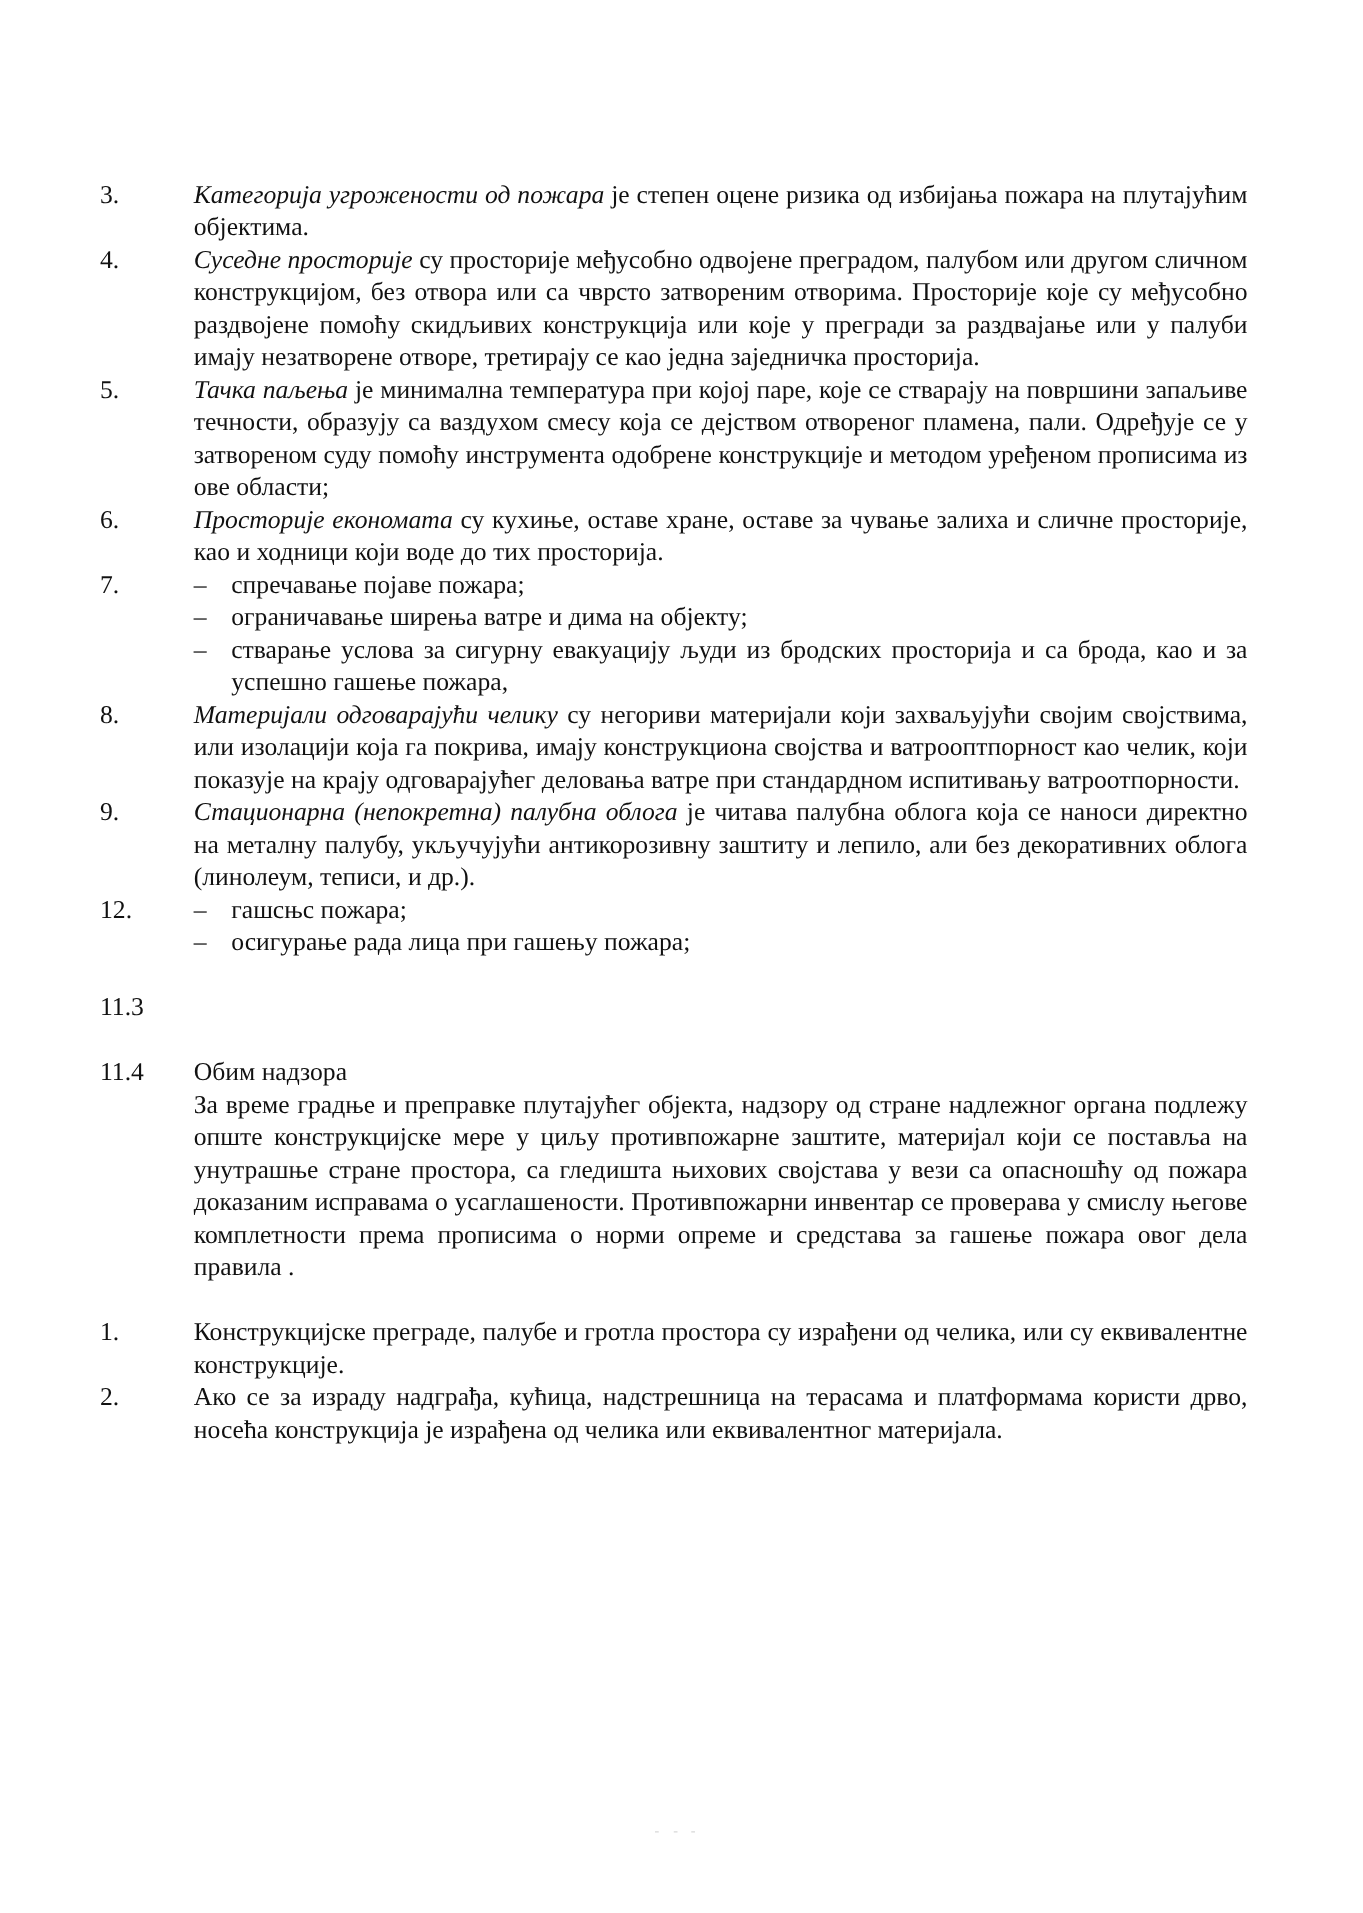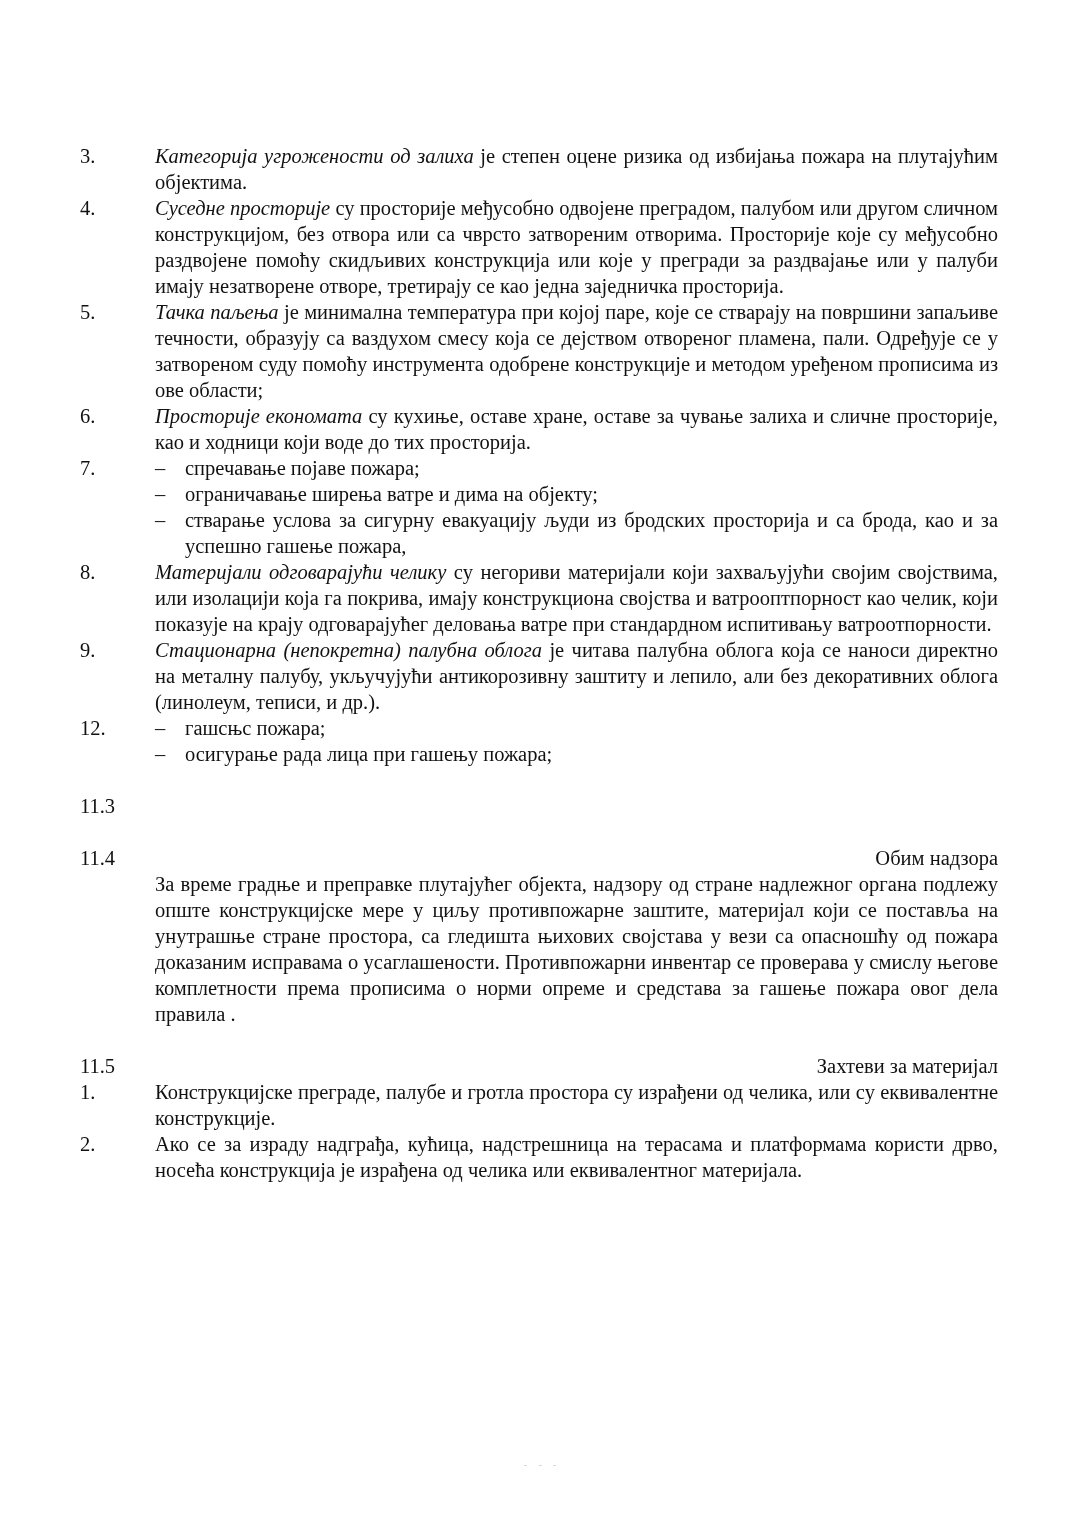--- a/index.html
+++ b/index.html
@@ -56,21 +56,20 @@
       padding-left: 0px;
     }
     .bullet-text {
       flex: 1 1 auto;
     }
     .section {
       margin-top: 26px;
     }
     .section-heading {
       display: flex;
-      justify-content: space-between;
     }
     .section-body {
       margin-left: 75px;
       text-align: justify;
       text-align-last: left;
     }
     .scan-mark {
       position: absolute;
       top: 1465px;
       left: 524px;
@@ -85,21 +84,21 @@
       background: #d8d8d8;
     }
   </style>
 </head>
 <body>
 
 <div class="page">
 
   <div class="item">
     <div class="num">3.</div>
-    <div class="content"><span class="term">Категорија угрожености од залиха</span><span> је степен оцене ризика од избијања пожара на плутајућим објектима.</span></div>
+    <div class="content"><span class="term">Категорија угрожености од пожара</span><span> је степен оцене ризика од избијања пожара на плутајућим објектима.</span></div>
   </div>
 
   <div class="item">
     <div class="num">4.</div>
     <div class="content"><span class="term">Суседне просторије</span><span> су просторије међусобно одвојене преградом, палубом или другом сличном конструкцијом, без отвора или са чврсто затвореним отворима. Просторије које су међусобно раздвојене помоћу скидљивих конструкција или које у прегради за раздвајање или у палуби имају незатворене отворе, третирају се као једна заједничка просторија.</span></div>
   </div>
 
   <div class="item">
     <div class="num">5.</div>
     <div class="content"><span class="term">Тачка паљења</span><span> је минимална температура при којој паре, које се стварају на површини запаљиве течности, образују са ваздухом смесу која се дејством отвореног пламена, пали. Одређује се у затвореном суду помоћу инструмента одобрене конструкције и методом уређеном прописима из ове области;</span></div>
@@ -164,24 +163,20 @@
 
   <div class="section">
     <div class="section-heading">
       <div class="num">11.4</div>
       <div>Обим надзора</div>
     </div>
     <div class="section-body">За време градње и преправке плутајућег објекта, надзору од стране надлежног органа подлежу опште конструкцијске мере у циљу противпожарне заштите, материјал који се поставља на унутрашње стране простора, са гледишта њихових својстава у вези са опасношћу од пожара доказаним исправама о усаглашености. Противпожарни инвентар се проверава у смислу његове комплетности према прописима о норми опреме и средстава за гашење пожара овог дела правила .</div>
   </div>
 
   <div class="section">
-    <div class="section-heading">
-      <div class="num">11.5</div>
-      <div>Захтеви за материјал</div>
-    </div>
     <div class="item">
       <div class="num">1.</div>
       <div class="content">Конструкцијске преграде, палубе и гротла простора су израђени од челика, или су еквивалентне конструкције.</div>
     </div>
     <div class="item">
       <div class="num">2.</div>
       <div class="content">Ако се за израду надграђа, кућица, надстрешница на терасама и платформама користи дрво, носећа конструкција је израђена од челика или еквивалентног материјала.</div>
     </div>
   </div>
 

